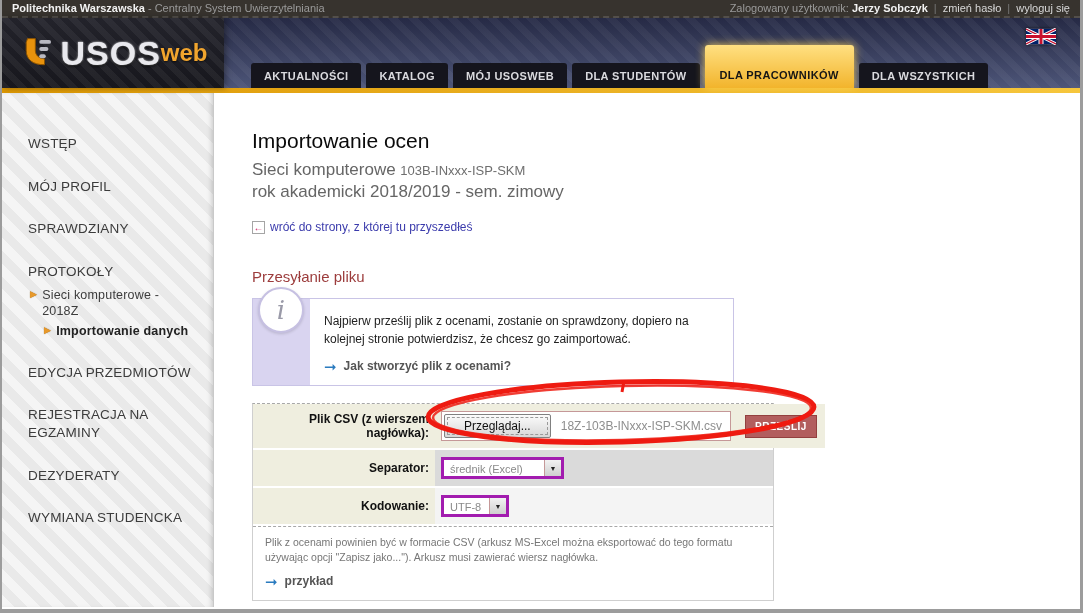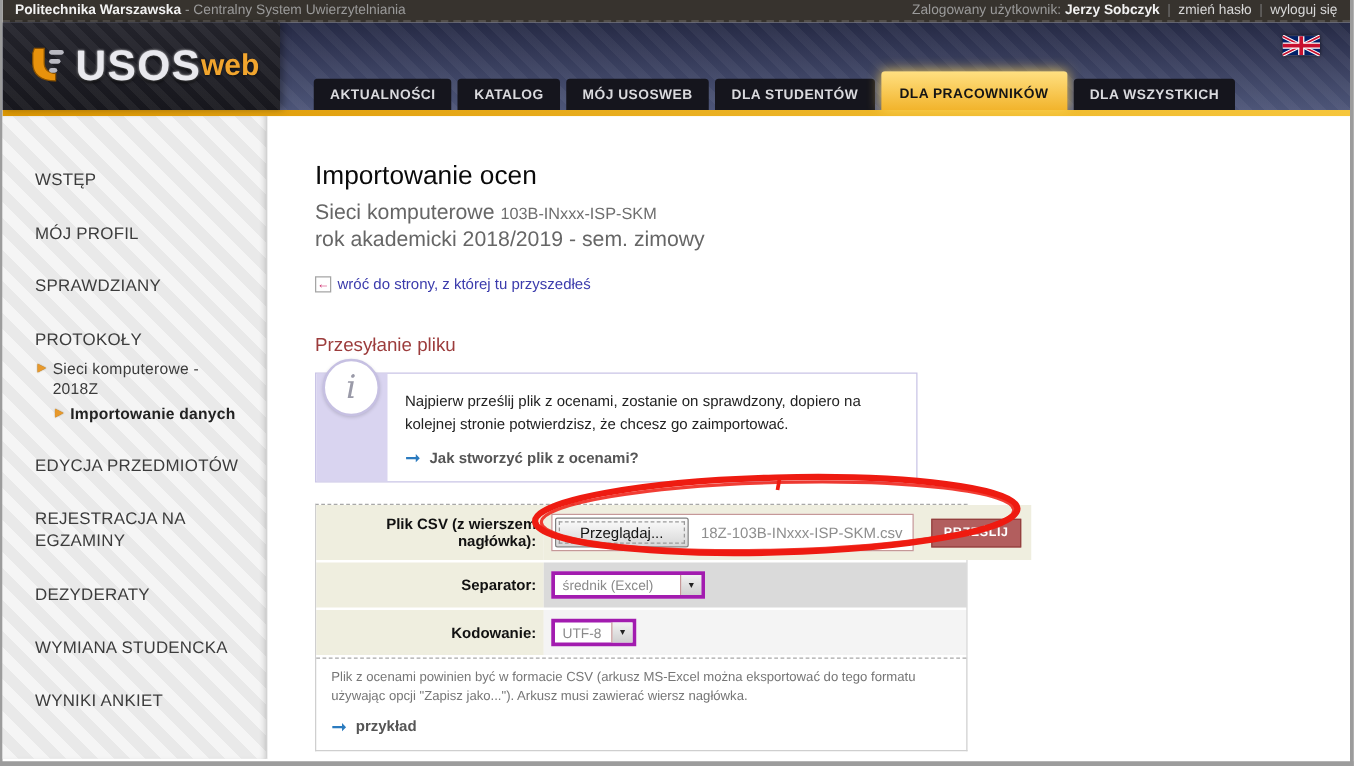--- a/index.html
+++ b/index.html
@@ -48,21 +48,21 @@
   .flag { position:absolute; right:24px; top:10px; width:30px; height:17px; cursor:pointer;
           box-shadow:0 0 3px rgba(0,0,0,.6); }
   .tabs { position:absolute; left:249px; bottom:0; display:flex; align-items:flex-end; gap:5px; }
   .tab {
     background:#15151d; color:#dadade; font-size:11px; font-weight:bold;
     padding:7px 13px 6px; border-radius:3px 3px 0 0; letter-spacing:.4px;
     cursor:pointer; white-space:nowrap;
   }
   .tab.active {
     background:linear-gradient(#ffe082,#f2b42c); color:#151515;
-    padding:12px 15px 7px; box-shadow:0 0 10px rgba(255,214,90,.9);
+    padding:24px 15px 7px; box-shadow:0 0 10px rgba(255,214,90,.9);
   }
   .accentbar { height:5px; background:linear-gradient(90deg,#dd9804,#f6c63c); }
 
   
   .body { display:flex; height:514px; }
   .sidebar {
     width:212px; flex:0 0 212px; padding:42px 10px 0 26px;
     background:
       repeating-linear-gradient(45deg, rgba(255,255,255,.55) 0 9px, rgba(0,0,0,0) 9px 18px),
       #e9e9e9;
@@ -219,21 +219,20 @@
           <div class="subitem level2">
             <span class="tri">▶</span>
             <span>Importowanie danych</span>
           </div>
         </div>
       </div>
       <div class="menu-item">EDYCJA PRZEDMIOTÓW</div>
       <div class="menu-item" style="max-width:160px;">REJESTRACJA NA EGZAMINY</div>
       <div class="menu-item">DEZYDERATY</div>
       <div class="menu-item">WYMIANA STUDENCKA</div>
-      <div class="menu-item">WYNIKI ANKIET</div>
     </div>
 
     <div class="content">
       <h1 class="page-title">Importowanie ocen</h1>
       <div class="sub1">
         <span>Sieci komputerowe</span>
         <span class="course-code">103B-INxxx-ISP-SKM</span>
       </div>
       <div class="sub2">rok akademicki 2018/2019 - sem. zimowy</div>
 

